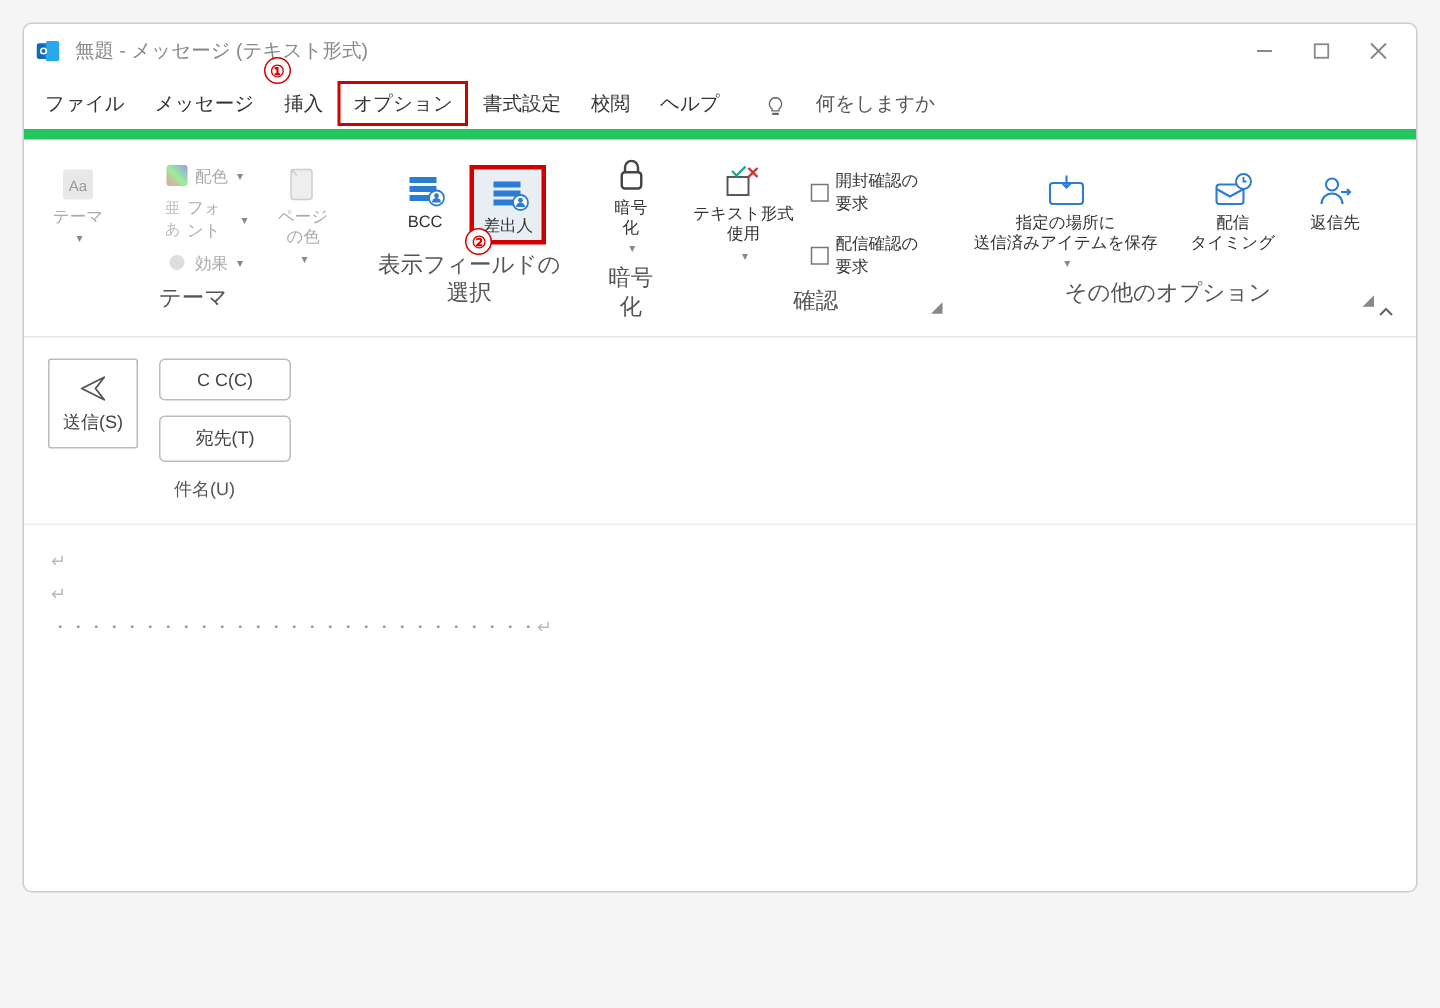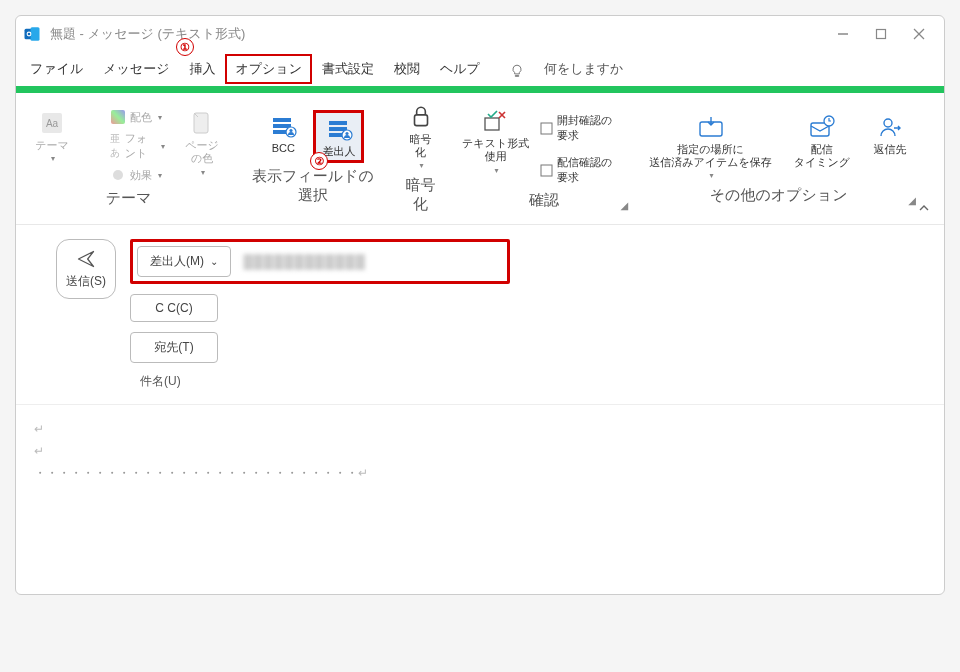--- a/index.html
+++ b/index.html
@@ -59,23 +59,23 @@
     position:absolute; width:18px; height:18px; border-radius:50%;
     background:#fff; border:1.5px solid #d10000; color:#d10000;
     font-size:11px; font-weight:bold; display:flex; align-items:center; justify-content:center;
     z-index:5;
   }
 
   .compose-area {
     border-top: 1px solid #e8e8e8; padding: 14px 16px; display:flex; gap:14px;
     margin-top: 6px;
   }
-  .send-btn { width:60px; height:60px; border:1px solid #bbb; border-radius:13px;
+  .send-btn { width:60px; height:60px; border:1px solid #bbb; border-radius:2px;
     display:flex; flex-direction:column; align-items:center; justify-content:center; gap:4px;
-    font-size:12px; color:#444;margin-left:24px;}
+    font-size:12px; color:#444;}
   .fields { flex:1; display:flex; flex-direction:column; gap:10px; }
   .row-f { display:flex; align-items:center; gap:10px; }
   .field-btn { border:1px solid #bbb; border-radius:4px; padding:6px 12px; font-size:12px; color:#444; min-width:88px; text-align:center; background:#fff;}
   .from-row { display:flex; align-items:center; gap:12px; border:3px solid #d10000; padding:4px 8px 4px 4px; border-radius:2px; width: 380px;}
   .from-value { color:#ccc; letter-spacing:1px; font-size:13px; filter: blur(2px); }
   .subject-label { font-size:12px; color:#555; margin-left: 10px; }
 
   .body-area { border-top:1px solid #eee; padding: 14px 18px; color:#999; font-size:12px; line-height:1.8;}
   .body-area .mark { color:#bbb; }
 
@@ -337,29 +337,20 @@
     <div class="send-btn">
       <span>
         <svg width="24" height="20" viewBox="0 0 24 24">
             <path d="M3 12 L21 3 L14 12 L21 21 Z" fill="none" stroke="#555" stroke-width="1.5" stroke-linejoin="round"></path>
           </svg>
       </span>
       <span>送信(S)</span>
     </div>
     <div class="fields">
       <div class="row-f">
-        <div class="from-row">
-          <div class="field-btn" style="display:flex;align-items:center;gap:6px;justify-content:center;">
-            <span>差出人(M)</span>
-            <span style="font-size:10px;">⌄</span>
-          </div>
-          <span class="from-value">████████████</span>
-        </div>
-      </div>
-      <div class="row-f">
         <div class="field-btn">C C(C)</div>
       </div>
       <div class="row-f">
         <div class="field-btn">宛先(T)</div>
       </div>
       <div class="row-f">
         <span class="subject-label">件名(U)</span>
       </div>
     </div>
   </div>

